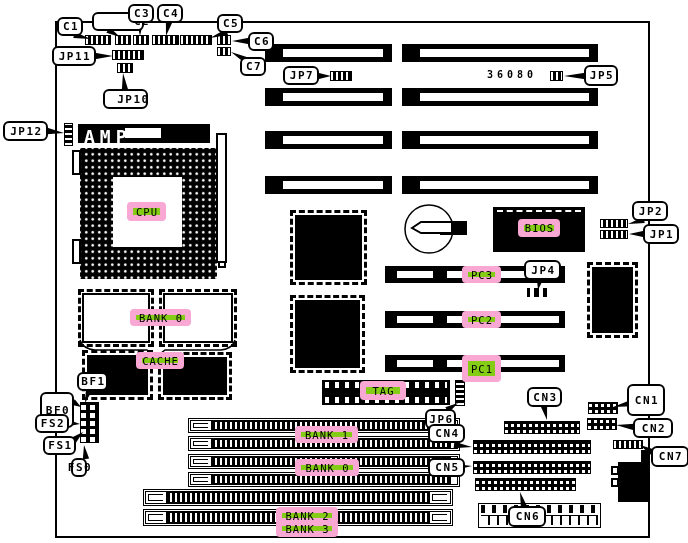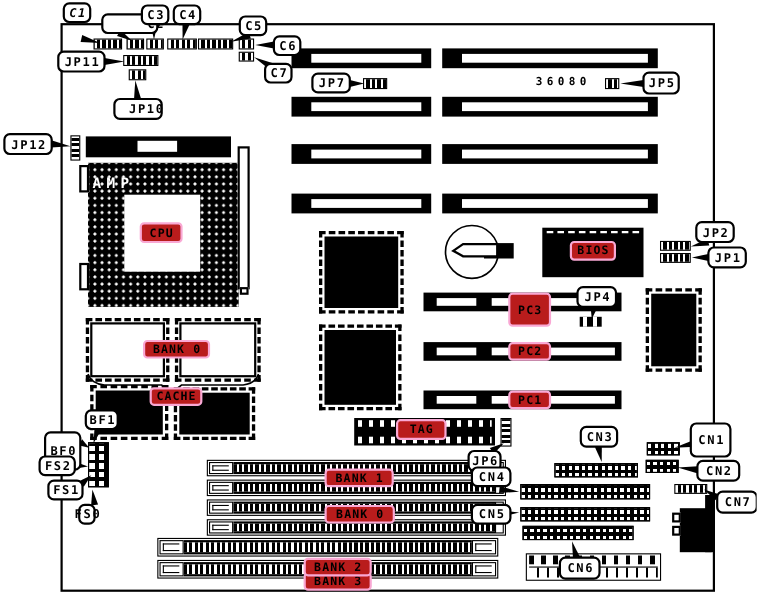--- a/index.html
+++ b/index.html
@@ -56,24 +56,24 @@
   
   .pwr{background:#fff;border:1.5px solid #000;z-index:6;}
   .pwr::before{content:'';position:absolute;left:2px;right:2px;top:1px;height:8px;
     background:repeating-linear-gradient(90deg,#000 0 4px,#fff 4px 11px);}
   .pwr::after{content:'';position:absolute;left:2px;right:2px;bottom:2px;height:9px;border-top:1.5px solid #000;
     background:repeating-linear-gradient(90deg,#fff 0 7px,#000 7px 9px);}
   
   .co{position:absolute;box-sizing:border-box;background:#fff;border:2px solid #000;border-radius:6px;
       display:flex;align-items:center;justify-content:center;font-weight:bold;font-size:11px;
       letter-spacing:1.5px;z-index:30;white-space:nowrap;padding-left:2px;}
-  .lbl{position:absolute;box-sizing:border-box;background:#b91c1c;border:2px solid #f9a8d4;border-radius:4px;
-      display:flex;align-items:center;justify-content:center;font-weight:bold;font-size:10.5px;
+  .lbl{position:absolute;box-sizing:border-box;background:#84cc16;border:6px solid #f9a8d4;border-radius:4px;
+      display:flex;align-items:center;justify-content:center;font-weight:normal;font-size:10.5px;
       letter-spacing:1px;z-index:20;white-space:nowrap;padding-left:1px;}
-  .amp-text{color:#fff;font-weight:bold;font-size:13px;letter-spacing:5px;z-index:6;margin-top:34px;}
+  .amp-text{color:#fff;font-weight:bold;font-size:18px;letter-spacing:5px;z-index:6;}
   .pn{color:#000;font-weight:bold;font-size:10px;letter-spacing:4px;z-index:6;}
   svg.overlay{position:absolute;left:0;top:0;z-index:15;pointer-events:none;}
 </style>
 </head>
 <body>
 
 <div id="stage">
 
   <div class="abs board" style="left:55px;top:21px;width:595px;height:517px;"></div>
 
@@ -211,21 +211,21 @@
         <polygon points="540.8710322749523,406.6704930839388 547.1289677250477,405.3295069160612 547,420"></polygon>
         <polygon points="631.3407664606405,399.8686406880424 632.6592335393595,406.1313593119576 613,407"></polygon>
         <polygon points="634.3533808834395,423.81957204904444 633.6466191165605,430.18042795095556 616,425"></polygon>
         <polygon points="453.6466191165605,448.18042795095556 454.3533808834395,441.81957204904444 472,447"></polygon>
         <polygon points="454.1775040627921,470.1950731302573 453.8224959372079,463.8049268697427 472,466"></polygon>
         <polygon points="527.091951806724,506.17547951820694 520.908048193276,507.82452048179306 520,492"></polygon>
         <polygon points="653.6123872816771,449.235907517125 650.3876127183229,454.764092482875 640,445"></polygon>
       </g>
   </svg>
 
-<div class="co" style="left: 57px; top: 2px; width: 26px; height: 19px; font-style: italic;">C1</div>
+<div class="co" style="left: 57px; top: 17px; width: 26px; height: 19px;">C1</div>
     <div class="co" style="left: 92px; top: 12px; width: 26px; height: 19px; padding-left: 48px;">C2</div>
     <div class="co" style="left: 128px; top: 4px; width: 26px; height: 19px;">C3</div>
     <div class="co" style="left: 157px; top: 4px; width: 26px; height: 19px;">C4</div>
     <div class="co" style="left: 217px; top: 14px; width: 26px; height: 19px;">C5</div>
     <div class="co" style="left: 248px; top: 32px; width: 26px; height: 19px;">C6</div>
     <div class="co" style="left: 240px; top: 57px; width: 26px; height: 19px;">C7</div>
     <div class="co" style="left: 52px; top: 46px; width: 44px; height: 20px;">JP11</div>
     <div class="co" style="left: 103px; top: 89px; width: 45px; height: 20px; padding-left: 16px;">JP10</div>
     <div class="co" style="left: 3px; top: 121px; width: 45px; height: 20px;">JP12</div>
     <div class="co" style="left: 283px; top: 66px; width: 36px; height: 19px;">JP7</div>
@@ -248,16 +248,16 @@
     <div class="co" style="left: 651px; top: 446px; width: 38px; height: 21px;">CN7</div>
     <div class="lbl" style="left: 127px; top: 202px; width: 39px; height: 19px;">CPU</div>
     <div class="lbl" style="left: 130px; top: 309px; width: 61px; height: 17px;">BANK 0</div>
     <div class="lbl" style="left: 136px; top: 352px; width: 48px; height: 17px;">CACHE</div>
     <div class="lbl" style="left: 518px; top: 219px; width: 42px; height: 18px;">BIOS</div>
     <div class="lbl" style="left: 360px; top: 381px; width: 46px; height: 19px;">TAG</div>
     <div class="lbl" style="left: 295px; top: 426px; width: 63px; height: 17px;">BANK 1</div>
     <div class="lbl" style="left: 295px; top: 459px; width: 64px; height: 17px;">BANK 0</div>
     <div class="lbl" style="left: 276px; top: 487px; width: 62px; height: 17px; margin-top: 33px;">BANK 3</div>
     <div class="lbl" style="left: 276px; top: 507px; width: 62px; height: 17px;">BANK 2</div>
-    <div class="lbl" style="left: 462px; top: 266px; width: 39px; height: 31px; text-align: right;">PC3</div>
+    <div class="lbl" style="left: 462px; top: 266px; width: 39px; height: 17px; text-align: right;">PC3</div>
     <div class="lbl" style="left: 462px; top: 311px; width: 39px; height: 17px;">PC2</div>
-    <div class="lbl" style="left: 462px; top: 355px; width: 39px; height: 17px;">PC1</div>
+    <div class="lbl" style="left: 462px; top: 355px; width: 39px; height: 27px;">PC1</div>
   </div>
 
 </body></html>

